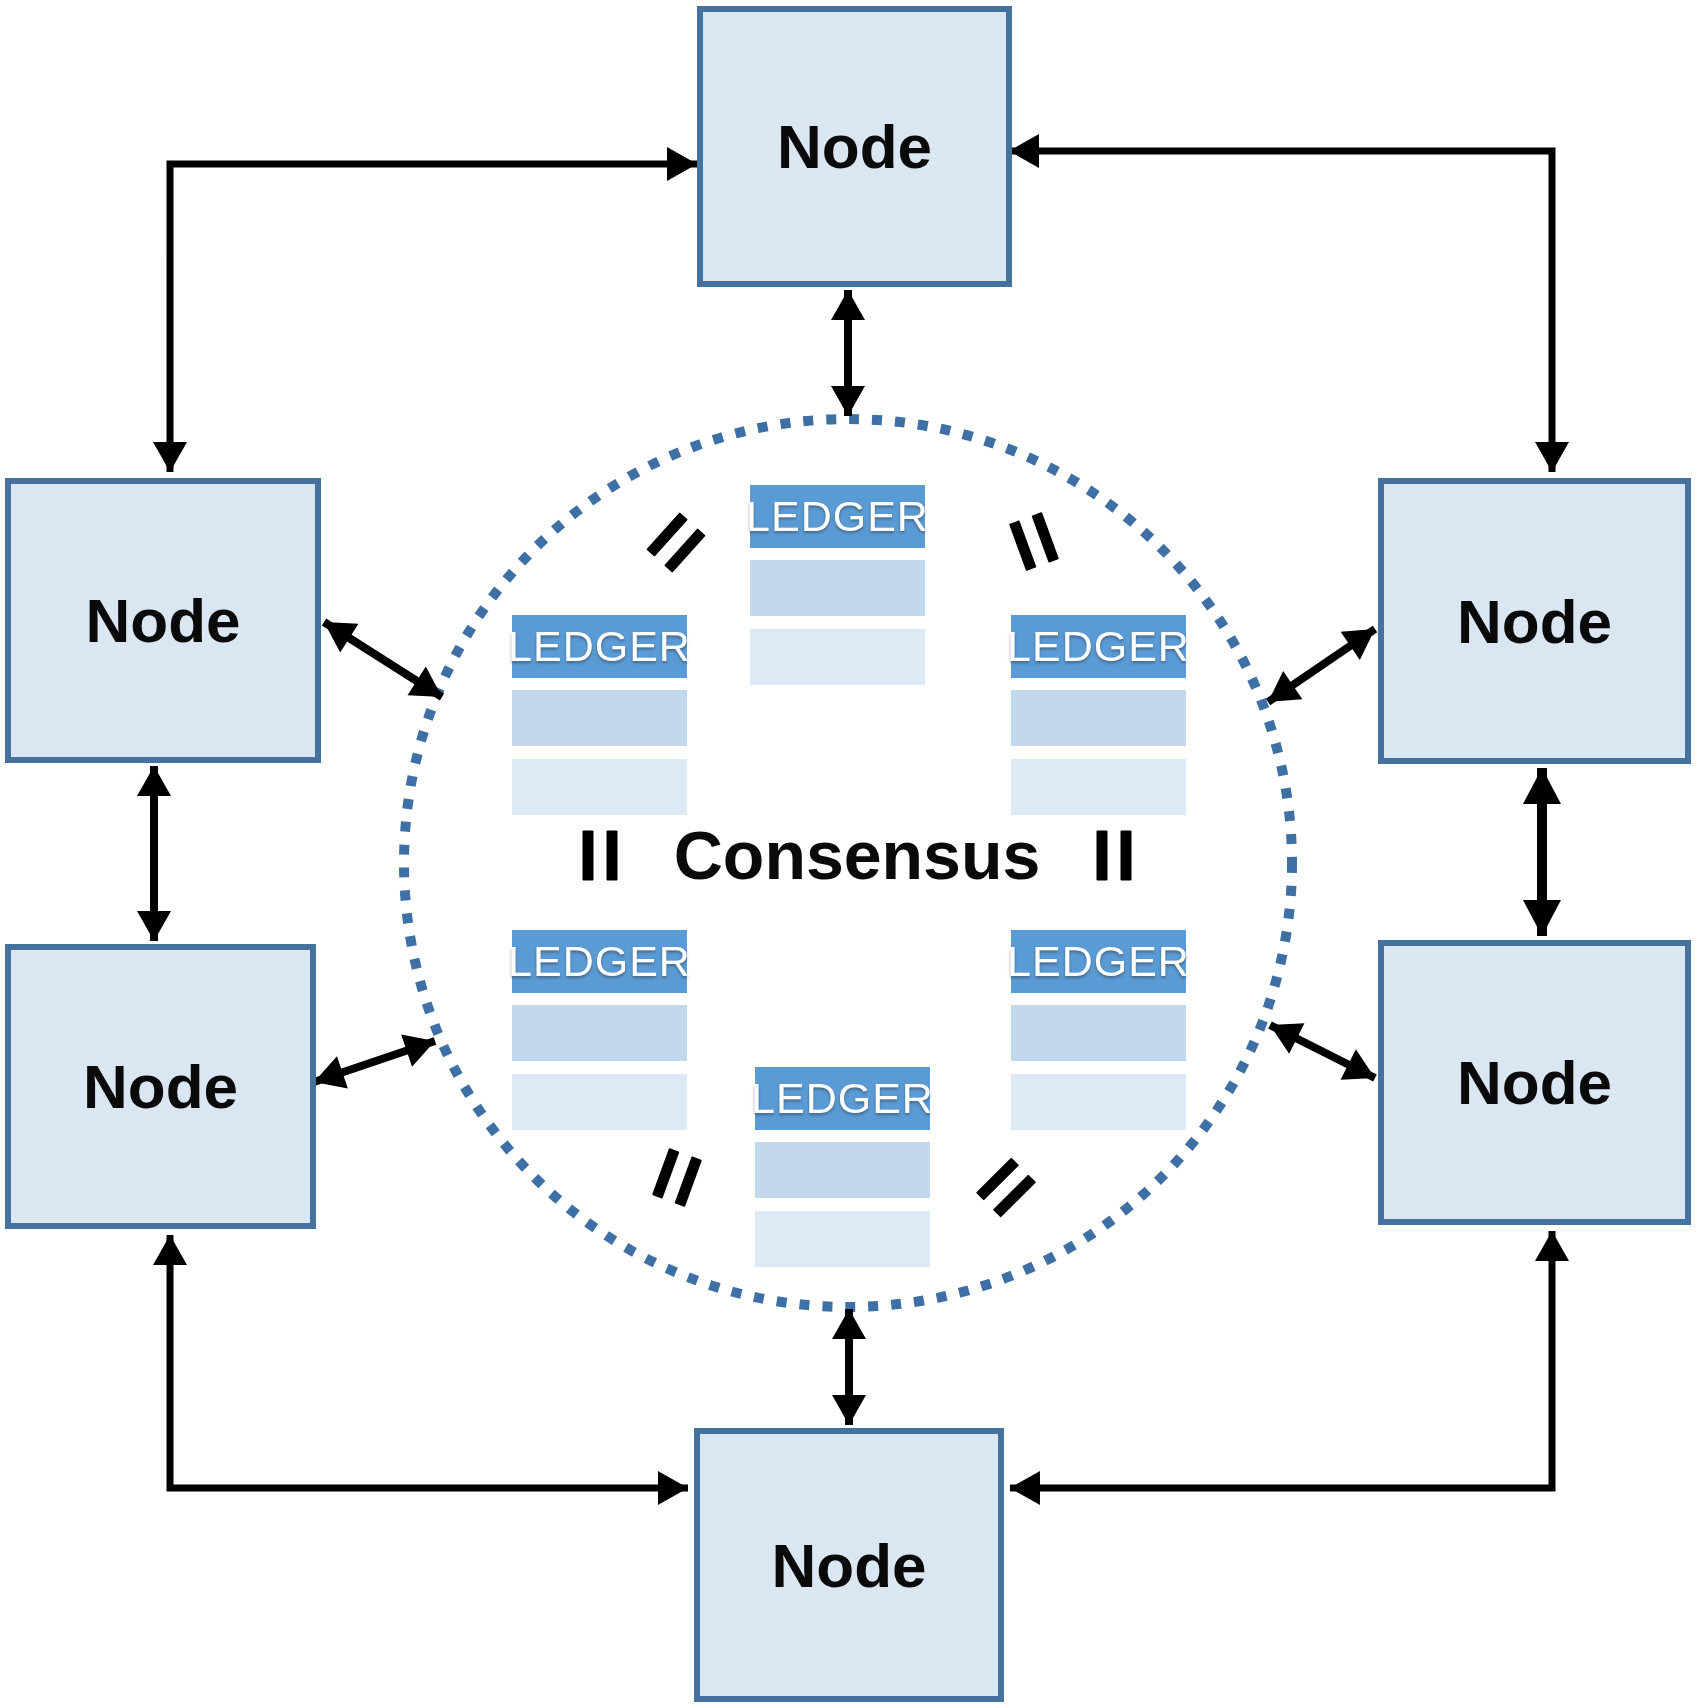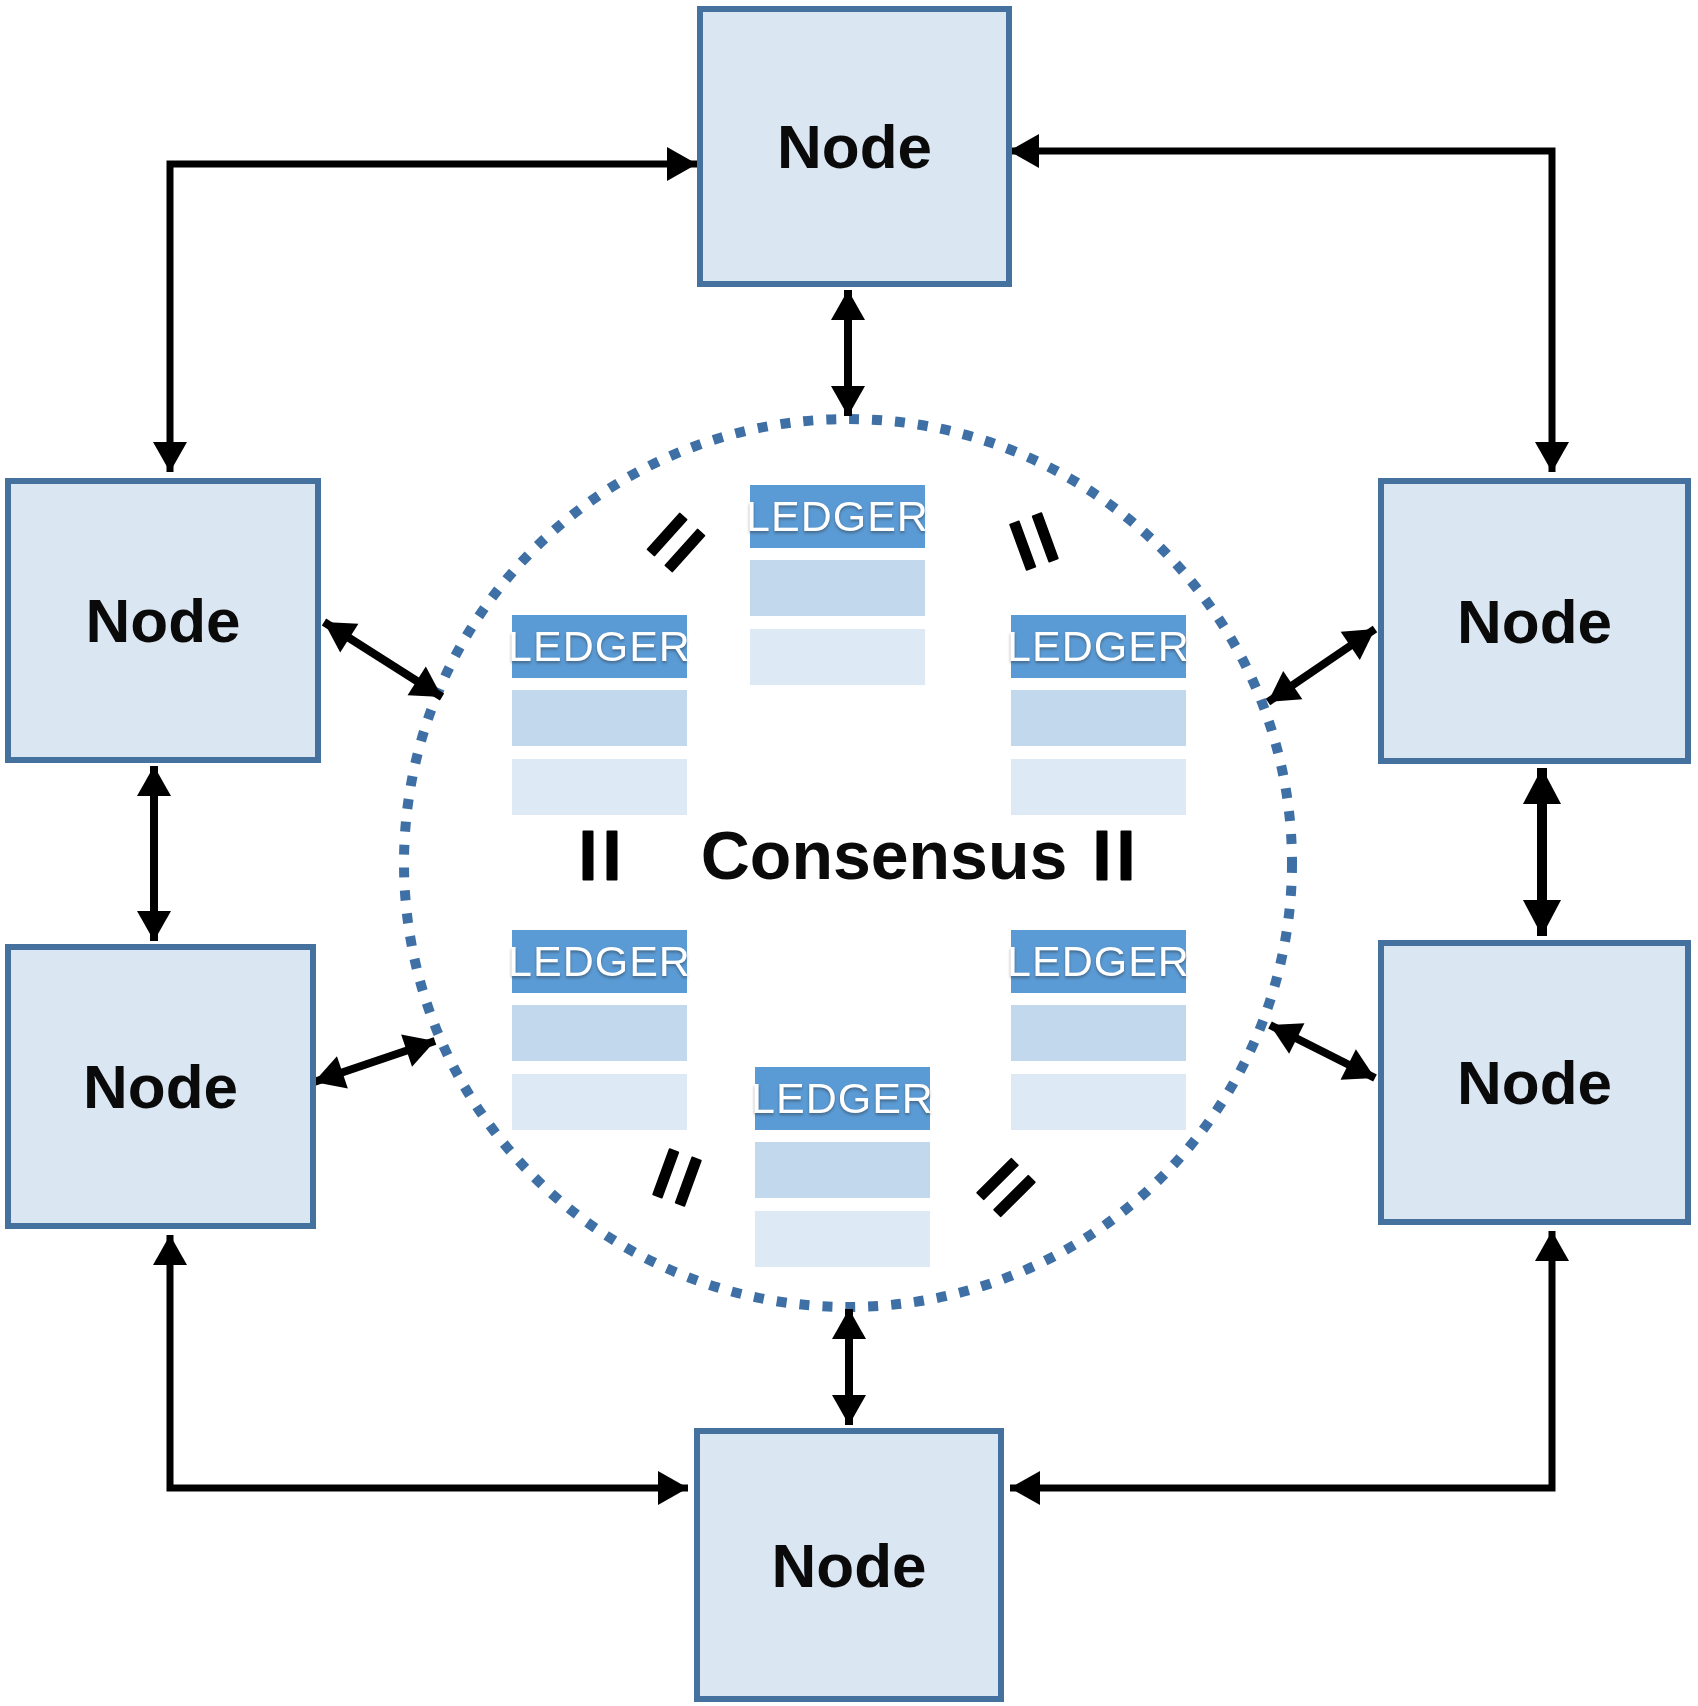--- a/index.html
+++ b/index.html
@@ -36,21 +36,21 @@
   .ledger-row{height:56px;}
   .ledger-row.medium{background:var(--ledger-row-medium,#c1d8ed);margin-top:12px;}
   .ledger-row.light{background:var(--ledger-row-light,#dde9f5);margin-top:13px;}
 
   .eq{position:absolute;width:50px;height:35px;}
   .eq .bar{position:absolute;left:0;width:50px;height:11px;background:var(--equals,#000);border-radius:1px;}
   .eq .bar.b1{top:0;}
   .eq .bar.b2{bottom:0;}
 
   .consensus{
-    position:absolute;left:684px;top:818px;width:400px;
+    position:absolute;left:657px;top:818px;width:400px;
     text-align:center;font-size:68px;font-weight:bold;color:#0a0a0a;
     line-height:74px;white-space:nowrap;
   }
 </style>
 </head>
 <body>
 
 <div id="stage">
 
   <svg id="wires" viewBox="0 0 1698 1706">

